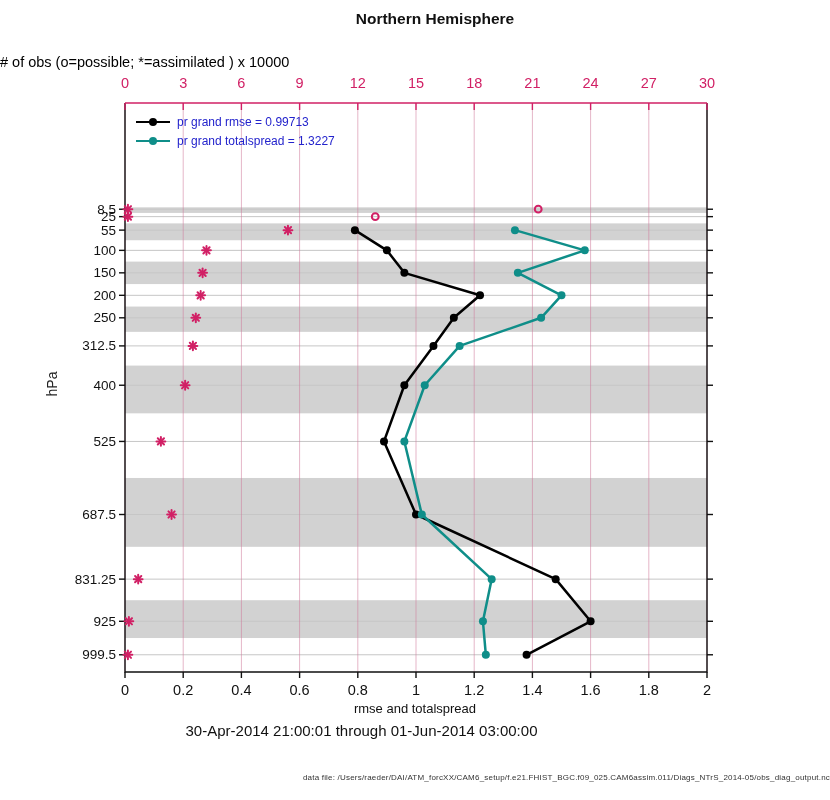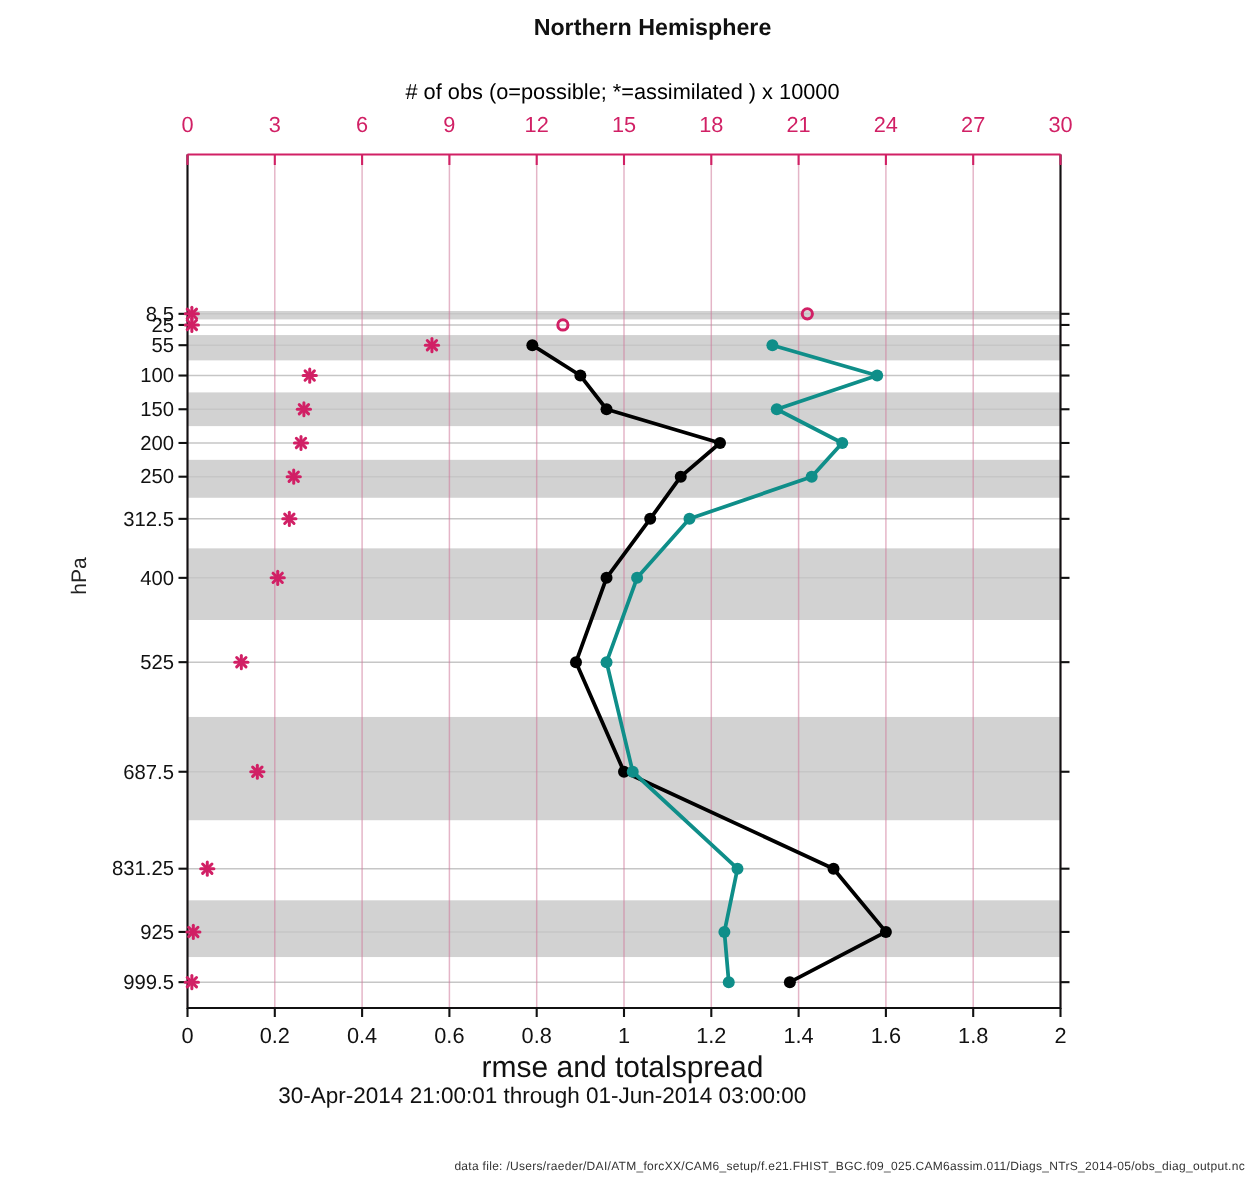--- a/index.html
+++ b/index.html
@@ -1,23 +1,23 @@
 <!DOCTYPE html>
 <html><head>
 <meta charset="utf-8">
 <style>
   html,body{margin:0;padding:0;background:#ffffff;}
   body{font-family:"Liberation Sans", sans-serif;}
   #stage{position:relative;width:830px;height:800px;background:#fff;overflow:hidden;}
   .abs{position:absolute;}
   #titles{top:8px;left:0;width:830px;text-align:center;color:#111;}
   #title1,#title2{font-size:15.5px;font-weight:bold;line-height:21px;padding-left:40px;}
-  #topAxisLabel{top:54px;left:0;width:830px;text-align:center;font-size:14.5px;}
+  #topAxisLabel{top:54px;left:0;width:830px;text-align:left;font-size:14.5px;}
   #ylab{left:40px;top:376px;transform:rotate(-90deg);transform-origin:center;font-size:14px;color:#222;}
-  #xlab{top:701px;left:0;width:830px;text-align:center;font-size:20px;color:#111;}
+  #xlab{top:701px;left:0;width:830px;text-align:center;font-size:13px;color:#111;}
   #dateline{top:722px;left:0;width:723px;text-align:center;font-size:15px;color:#111;}
   #footer{top:773px;left:0;width:830px;text-align:right;font-size:8px;color:#333;letter-spacing:0.2px;}
   #legend{left:136px;top:112px;}
   .legend-row{display:flex;align-items:center;height:19px;}
   .legend-sample{position:relative;width:34px;height:10px;margin-right:7px;}
   .legend-line{position:absolute;left:0;top:4px;width:34px;height:2.5px;}
   .legend-dot{position:absolute;left:13px;top:1px;width:8px;height:8px;border-radius:50%;}
   .legend-label{font-size:12px;color:#2323cc;white-space:nowrap;}
   svg text{font-family:"Liberation Sans", sans-serif;}
 </style>
@@ -259,20 +259,36 @@
         <line x1="124.79876" x2="131.02124" y1="657.88644" y2="651.6639600000001"></line>
       </g>
     </svg>
 
   <div id="titles" class="abs">
     <div id="title1">Northern Hemisphere</div>
   </div>
 
   <div id="topAxisLabel" class="abs"># of obs (o=possible; *=assimilated ) x 10000</div>
 
+  <div id="legend" class="abs">
+      <div class="legend-row">
+        <span class="legend-sample">
+          <span class="legend-line" style="background: rgb(0, 0, 0);"></span>
+          <span class="legend-dot" style="background: rgb(0, 0, 0);"></span>
+        </span>
+        <span class="legend-label" style="color: rgb(35, 35, 204);">pr grand rmse = 0.99713</span>
+      </div>
+      <div class="legend-row">
+        <span class="legend-sample">
+          <span class="legend-line" style="background: rgb(15, 142, 137);"></span>
+          <span class="legend-dot" style="background: rgb(15, 142, 137);"></span>
+        </span>
+        <span class="legend-label" style="color: rgb(35, 35, 204);">pr grand totalspread = 1.3227</span>
+      </div>
+    </div>
 
   <div id="ylab" class="abs">hPa</div>
 
   <div id="xlab" class="abs">rmse and totalspread</div>
 
   <div id="dateline" class="abs">30-Apr-2014 21:00:01 through 01-Jun-2014 03:00:00</div>
 
   <div id="footer" class="abs">data file: /Users/raeder/DAI/ATM_forcXX/CAM6_setup/f.e21.FHIST_BGC.f09_025.CAM6assim.011/Diags_NTrS_2014-05/obs_diag_output.nc</div>
 </div>
 

